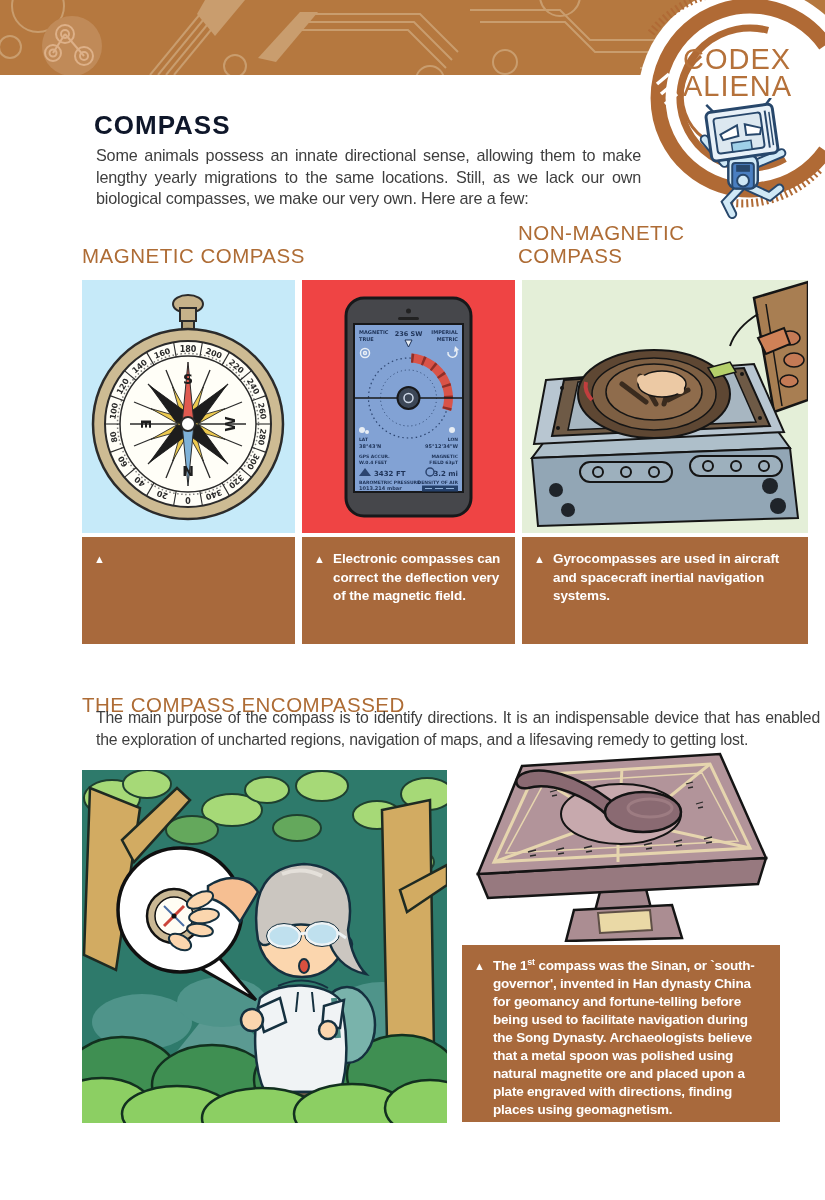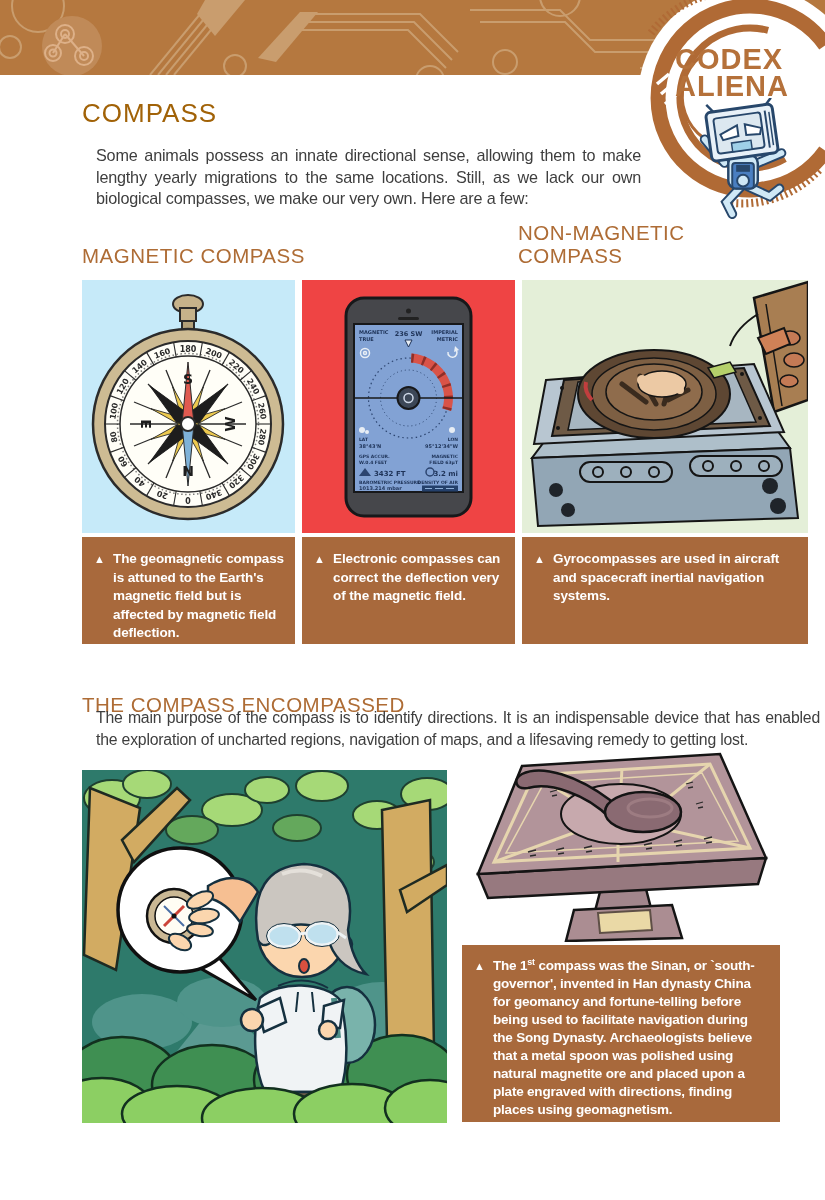--- a/index.html
+++ b/index.html
@@ -3,26 +3,26 @@
 <meta charset="utf-8">
 <style>
   html,body{margin:0;padding:0;background:#e9e9e9;}
   .page{position:relative;width:825px;height:1200px;background:#ffffff;overflow:hidden;
         font-family:"Liberation Sans",sans-serif;}
   .abs{position:absolute;}
   
   .banner{left:0;top:0;width:825px;height:75px;}
   
   .logo-area{left:605px;top:0;width:220px;height:222px;}
-  .logo-text{position:absolute;left:70px;top:46px;width:140px;
-             font-weight:bold;font-size:29px;line-height:27px;letter-spacing:1px;
+  .logo-text{position:absolute;left:78px;top:46px;width:140px;
+             font-weight:normal;font-size:29px;line-height:27px;letter-spacing:1px;
              color:#b5713a;}
   .robot{position:absolute;left:82px;top:98px;width:118px;height:122px;}
   
-  .h1{color:#a16207;font-weight:normal;font-size:26px;letter-spacing:1px;margin:0;}
+  .h1{color:#0f172a;font-weight:bold;font-size:26px;letter-spacing:1px;margin:12px;}
   .h2{color:#ae6c35;font-weight:normal;font-size:20.5px;letter-spacing:.5px;margin:0;line-height:23px;}
   .body-copy{color:#3e3e3e;font-size:16.2px;line-height:21.5px;letter-spacing:-.2px;
              text-align:justify;margin:14px;}
   .intro-h{left:82px;top:98px;}
   .intro-p{left:82px;top:131px;width:545px;}
   .h2-mag{left:82px;top:244px;}
   .h2-nonmag{left:518px;top:221px;width:230px;}
   
   .panels{left:82px;top:280px;display:flex;gap:7px;}
   .panel{margin:0;display:flex;flex-direction:column;}
@@ -239,21 +239,20 @@
           <g font-family="DejaVu Sans, sans-serif" font-weight="bold" font-size="14" fill="#1d1d1d" text-anchor="middle">
             <text x="106" y="104">S</text>
             <text x="106" y="196">N</text>
             <text x="64" y="149" transform="rotate(90 64 144)">E</text>
             <text x="148" y="149" transform="rotate(-90 148 144)">W</text>
           </g>
         </svg>
       </div>
       <figcaption class="cap" style="background: rgb(168, 105, 60);">
         <span class="marker">▲</span>
-        <span>The geomagnetic compass is attuned to the Earth's magnetic field but is affected by magnetic field deflection.</span>
       </figcaption>
     </figure>
 
     <figure class="panel w213">
       <div class="panel-art" style="background: #ef4444;">
         <svg width="213" height="253" viewBox="0 0 213 253">
           <rect x="44" y="18" width="125" height="218" rx="18" fill="#46474b" stroke="#17181a" stroke-width="3"></rect>
           <circle cx="106.5" cy="31" r="2.5" fill="#222"></circle>
           <rect x="96" y="37" width="21" height="3" rx="1.5" fill="#222"></rect>
           <rect x="52" y="44" width="109" height="168" fill="#82a2d4" stroke="#17181a" stroke-width="2"></rect>

